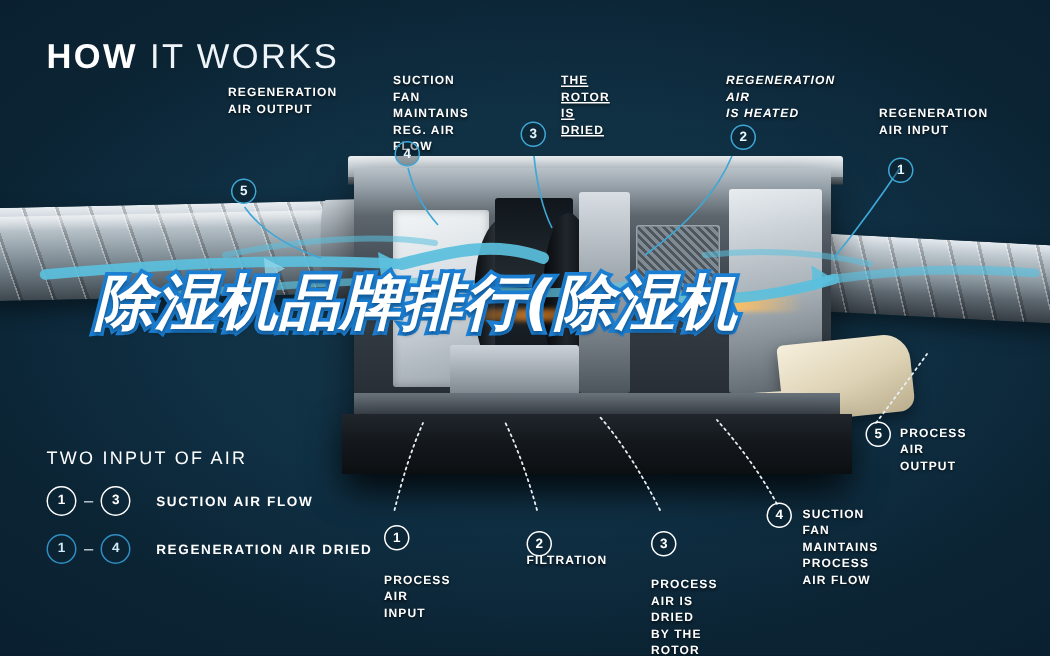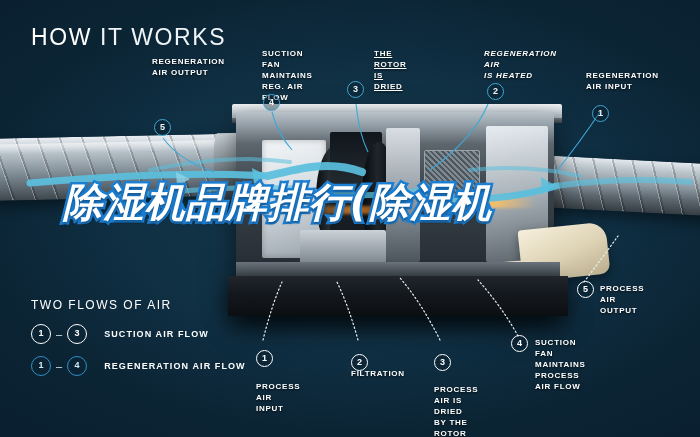--- a/index.html
+++ b/index.html
@@ -11,21 +11,21 @@
       radial-gradient(ellipse 520px 300px at 52% 48%, #17394b 0%, #103044 45%, #0b2434 75%, #0a2030 100%),
       linear-gradient(135deg,#0c2634 0%,#0d2b3a 40%,#15293a 75%,#1a2f3d 100%);
     color:#fff;
   }
 
   
   #title{
     position:absolute;left:31px;top:26px;font-size:23px;letter-spacing:1.6px;
     line-height:1;white-space:nowrap;color:#ffffff;
   }
-  #title .b{font-weight:400;}
+  #title .b{font-weight:700;}
   #title .l{font-weight:300;color:#eef4f7;margin-top:17px;}
 
   
   .mach{position:absolute;}
 
   
   #duct-left{
     left:-10px;top:136px;width:270px;height:62px;border-radius:8px;
     background:
       repeating-linear-gradient(72deg, rgba(255,255,255,.30) 0 1px, rgba(0,0,0,.20) 1px 3px, rgba(255,255,255,0) 3px 21px),
@@ -295,34 +295,34 @@
     <div class="co-text" style="left:351px;top:368px;">FILTRATION</div>
   </div>
 
   <div class="callout">
     <div class="num" style="left:256px;top:350px;">1</div>
     <div class="co-text" style="left:256px;top:381px;">PROCESS AIR
 INPUT</div>
   </div>
 
   <div id="legend">
-    <div id="legend-title">TWO FLOWS OF AIR</div>
+    <div id="legend-title">TWO INPUT OF AIR</div>
 
     <div class="lg-row">
       <div class="lg-num">1</div>
       <div class="lg-dash">–</div>
       <div class="lg-num">3</div>
       <div class="lg-label">SUCTION AIR FLOW</div>
     </div>
 
     <div class="lg-row">
       <div class="lg-num blue">1</div>
       <div class="lg-dash">–</div>
       <div class="lg-num blue">4</div>
-      <div class="lg-label">REGENERATION AIR FLOW</div>
+      <div class="lg-label">REGENERATION AIR DRIED</div>
     </div>
   </div>
 
   <div id="cn-overlay">
     <span class="ln">除湿机品牌排行(除湿机</span>
   </div>
 
 </div>
 
 </body></html>

